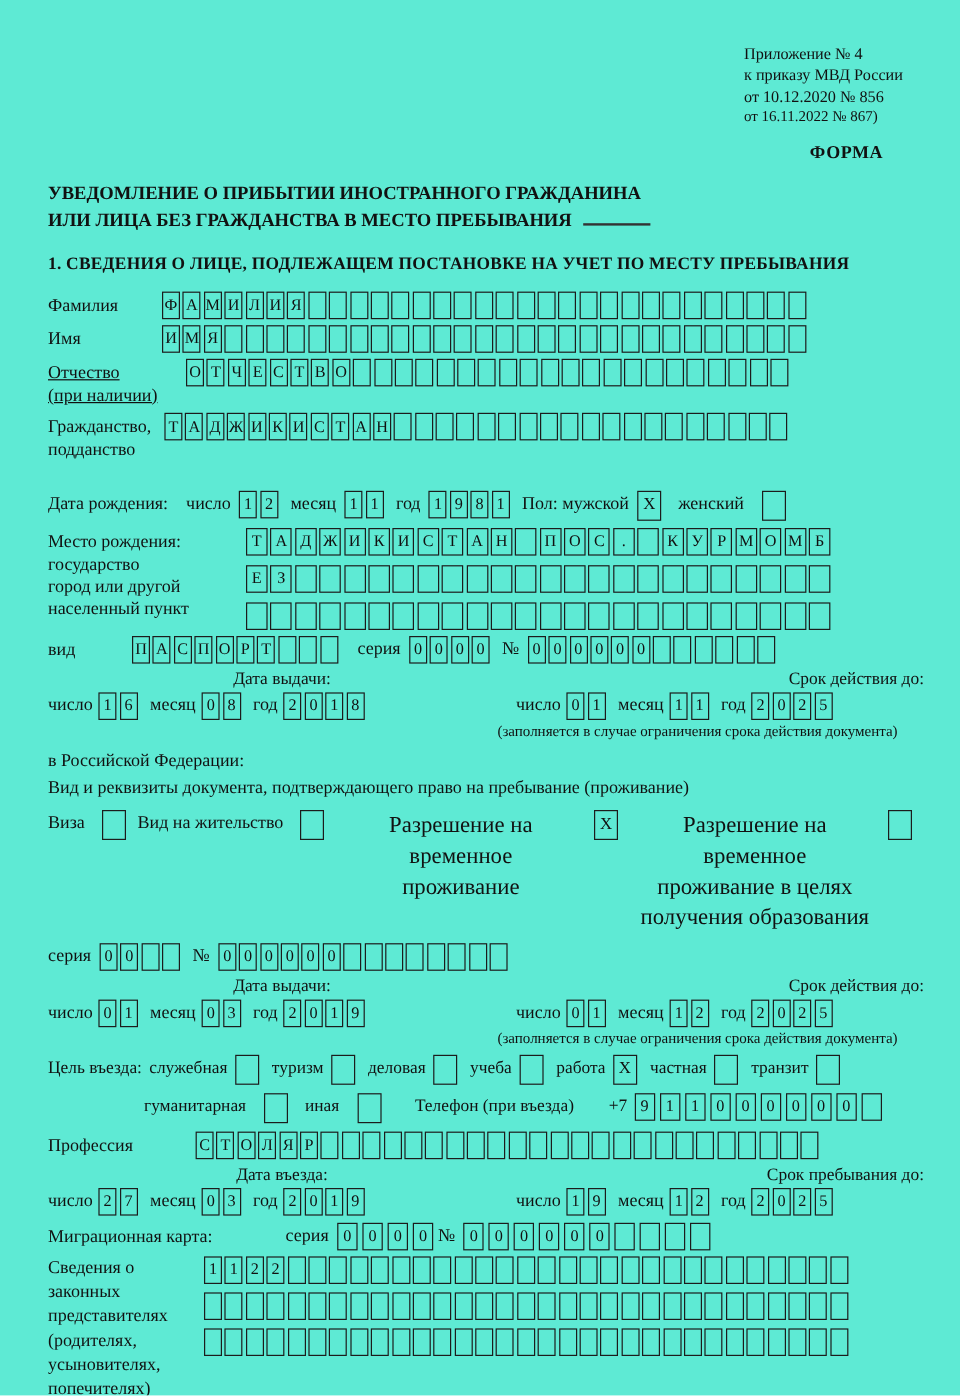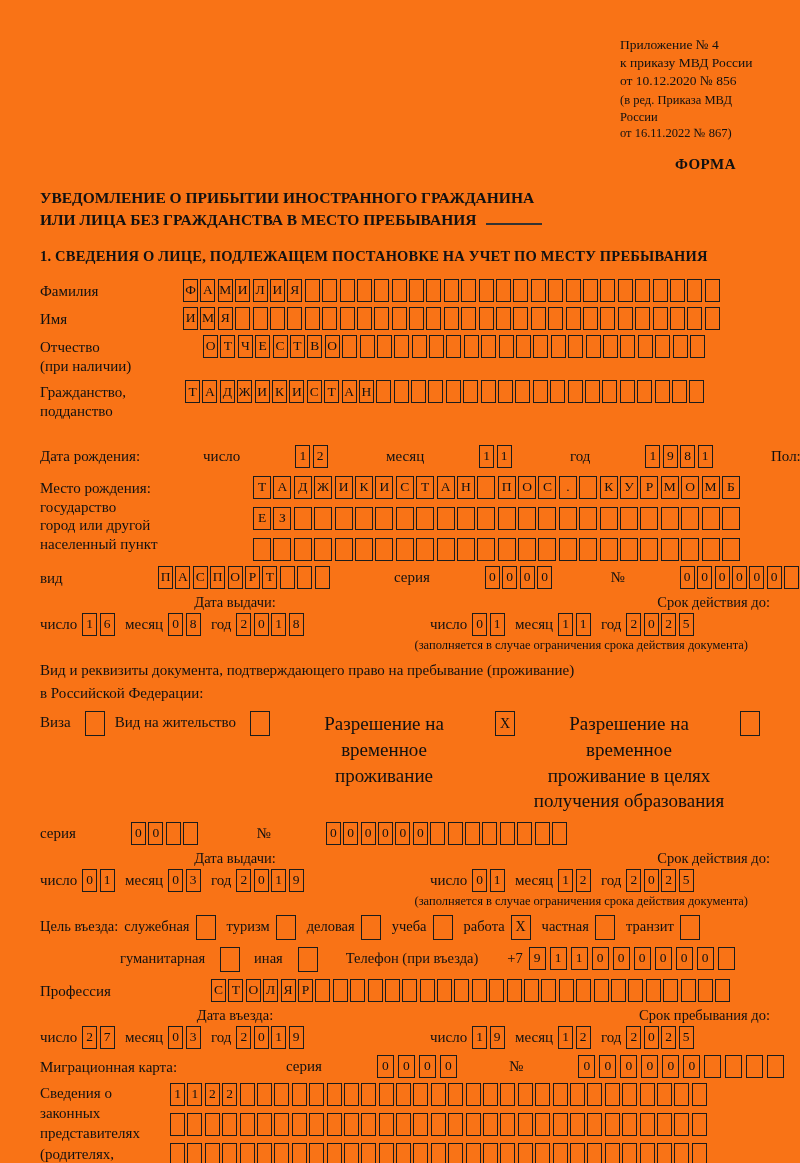--- a/index.html
+++ b/index.html
@@ -1,51 +1,51 @@
 <!DOCTYPE html>
 <html><head>
 <meta charset="utf-8">
 <style>
   * { box-sizing: border-box; margin: 0; padding: 0; }
   html, body { background: #ffffff; }
   .page {
     width: 800px; height: 1163px;
     padding: 36px 30px 20px 40px;
     font-family: "Liberation Serif", "DejaVu Serif", serif;
-    font-size: 15px; color: #111; background: #f97316;
+    font-size: 15px; color: #111; background: #5eead4;
     overflow: hidden;
   }
   
   .annex { margin-left: 580px; line-height: 1.32; font-size: 13.5px; }
   .annex .ed { font-size: 12.5px; margin-top: 3px; }
   .annex .ed2 { font-size: 12.5px; }
   .forma { text-align: right; font-weight: bold; font-size: 15px; letter-spacing: .5px; margin: 14px 34px 0 0; }
   .title { text-align: left; font-weight: bold; font-size: 15.5px; line-height: 1.45; margin-top: 14px; }
   .blank-line { display: inline-block; width: 56px; border-bottom: 2px solid #333; height: 14px; margin-left: 10px; }
   .section-title { font-weight: bold; font-size: 14.5px; margin: 16px 0 14px 0; letter-spacing: .2px; }
 
   
-  .frow { display: flex; align-items: flex-start; margin-bottom: 5px; gap: 48px; }
+  .frow { display: flex; align-items: flex-start; margin-bottom: 5px; }
   .flabel { flex: 0 0 auto; padding-top: 3px; line-height: 1.25; }
   .cells { display: flex; flex: 0 0 auto; }
   .cell {
     width: 15px; height: 23px; flex: 0 0 auto;
     border: 1.6px solid #1c1c1c; margin-right: 2.4px;
     display: flex; align-items: center; justify-content: center;
     font-size: 13.5px; font-weight: normal;
   }
   .mr .cell { width: 18px; }
   .mc .cell { width: 17px; margin-right: 4px; }
   .checkbox {
     width: 20px; height: 25px; flex: 0 0 auto;
     border: 1.6px solid #1c1c1c;
     display: inline-flex; align-items: center; justify-content: center;
     font-size: 14px;
   }
-  .w95  { width: 95px; }  .w115 { width: 115px; } .w97 { width: 97px; }
+  .w95  { width: 95px; }  .w115 { width: 115px; text-decoration: underline; } .w97 { width: 97px; }
   .w165 { width: 165px; } .w70 { width: 70px; }  .w123 { width: 123px; }
   .w178 { width: 178px; }
 
   .inline-lbl { padding-top: 3px; margin-right: 7px; white-space: nowrap; }
   .gap8 { margin-left: 8px; } .gap14 { margin-left: 14px; } .gap20 { margin-left: 20px; }
 
   .doc-header { text-align: center; font-weight: bold; font-size: 14.5px; margin: 6px 0 6px 0; }
 
   .date-heads { display: flex; font-size: 14.5px; margin-top: 2px; }
   .date-heads .lh { width: 390px; text-align: center; }
@@ -74,21 +74,20 @@
 </style>
 </head>
 <body>
 
 <div class="page">
 
   <div class="annex">
     <div>Приложение № 4</div>
     <div>к приказу МВД России</div>
     <div>от 10.12.2020 № 856</div>
-    <div class="ed">(в ред. Приказа МВД России</div>
     <div class="ed2">от 16.11.2022 № 867)</div>
   </div>
 
   <div class="forma">ФОРМА</div>
 
   <div class="title">
     <div>УВЕДОМЛЕНИЕ О ПРИБЫТИИ ИНОСТРАННОГО ГРАЖДАНИНА</div>
     <div><span>ИЛИ ЛИЦА БЕЗ ГРАЖДАНСТВА В МЕСТО ПРЕБЫВАНИЯ</span><span class="blank-line"></span></div>
   </div>
 
@@ -438,22 +437,22 @@
           <div class="cell">2</div>
           <div class="cell">0</div>
           <div class="cell">2</div>
           <div class="cell">5</div>
         </div>
     </div>
   </div>
   <div class="note">(заполняется в случае ограничения срока действия документа)</div>
 
   <div class="para">
+    <div>в Российской Федерации:</div>
     <div>Вид и реквизиты документа, подтверждающего право на пребывание (проживание)</div>
-    <div>в Российской Федерации:</div>
   </div>
 
   <div class="permits">
     <span class="inline-lbl">Виза</span>
     <div class="checkbox chk"></div>
     <span class="inline-lbl">Вид на жительство</span>
     <div class="checkbox chk"></div>
     <div class="permit-multi">
       <div>Разрешение на временное</div>
       <div>проживание</div>

